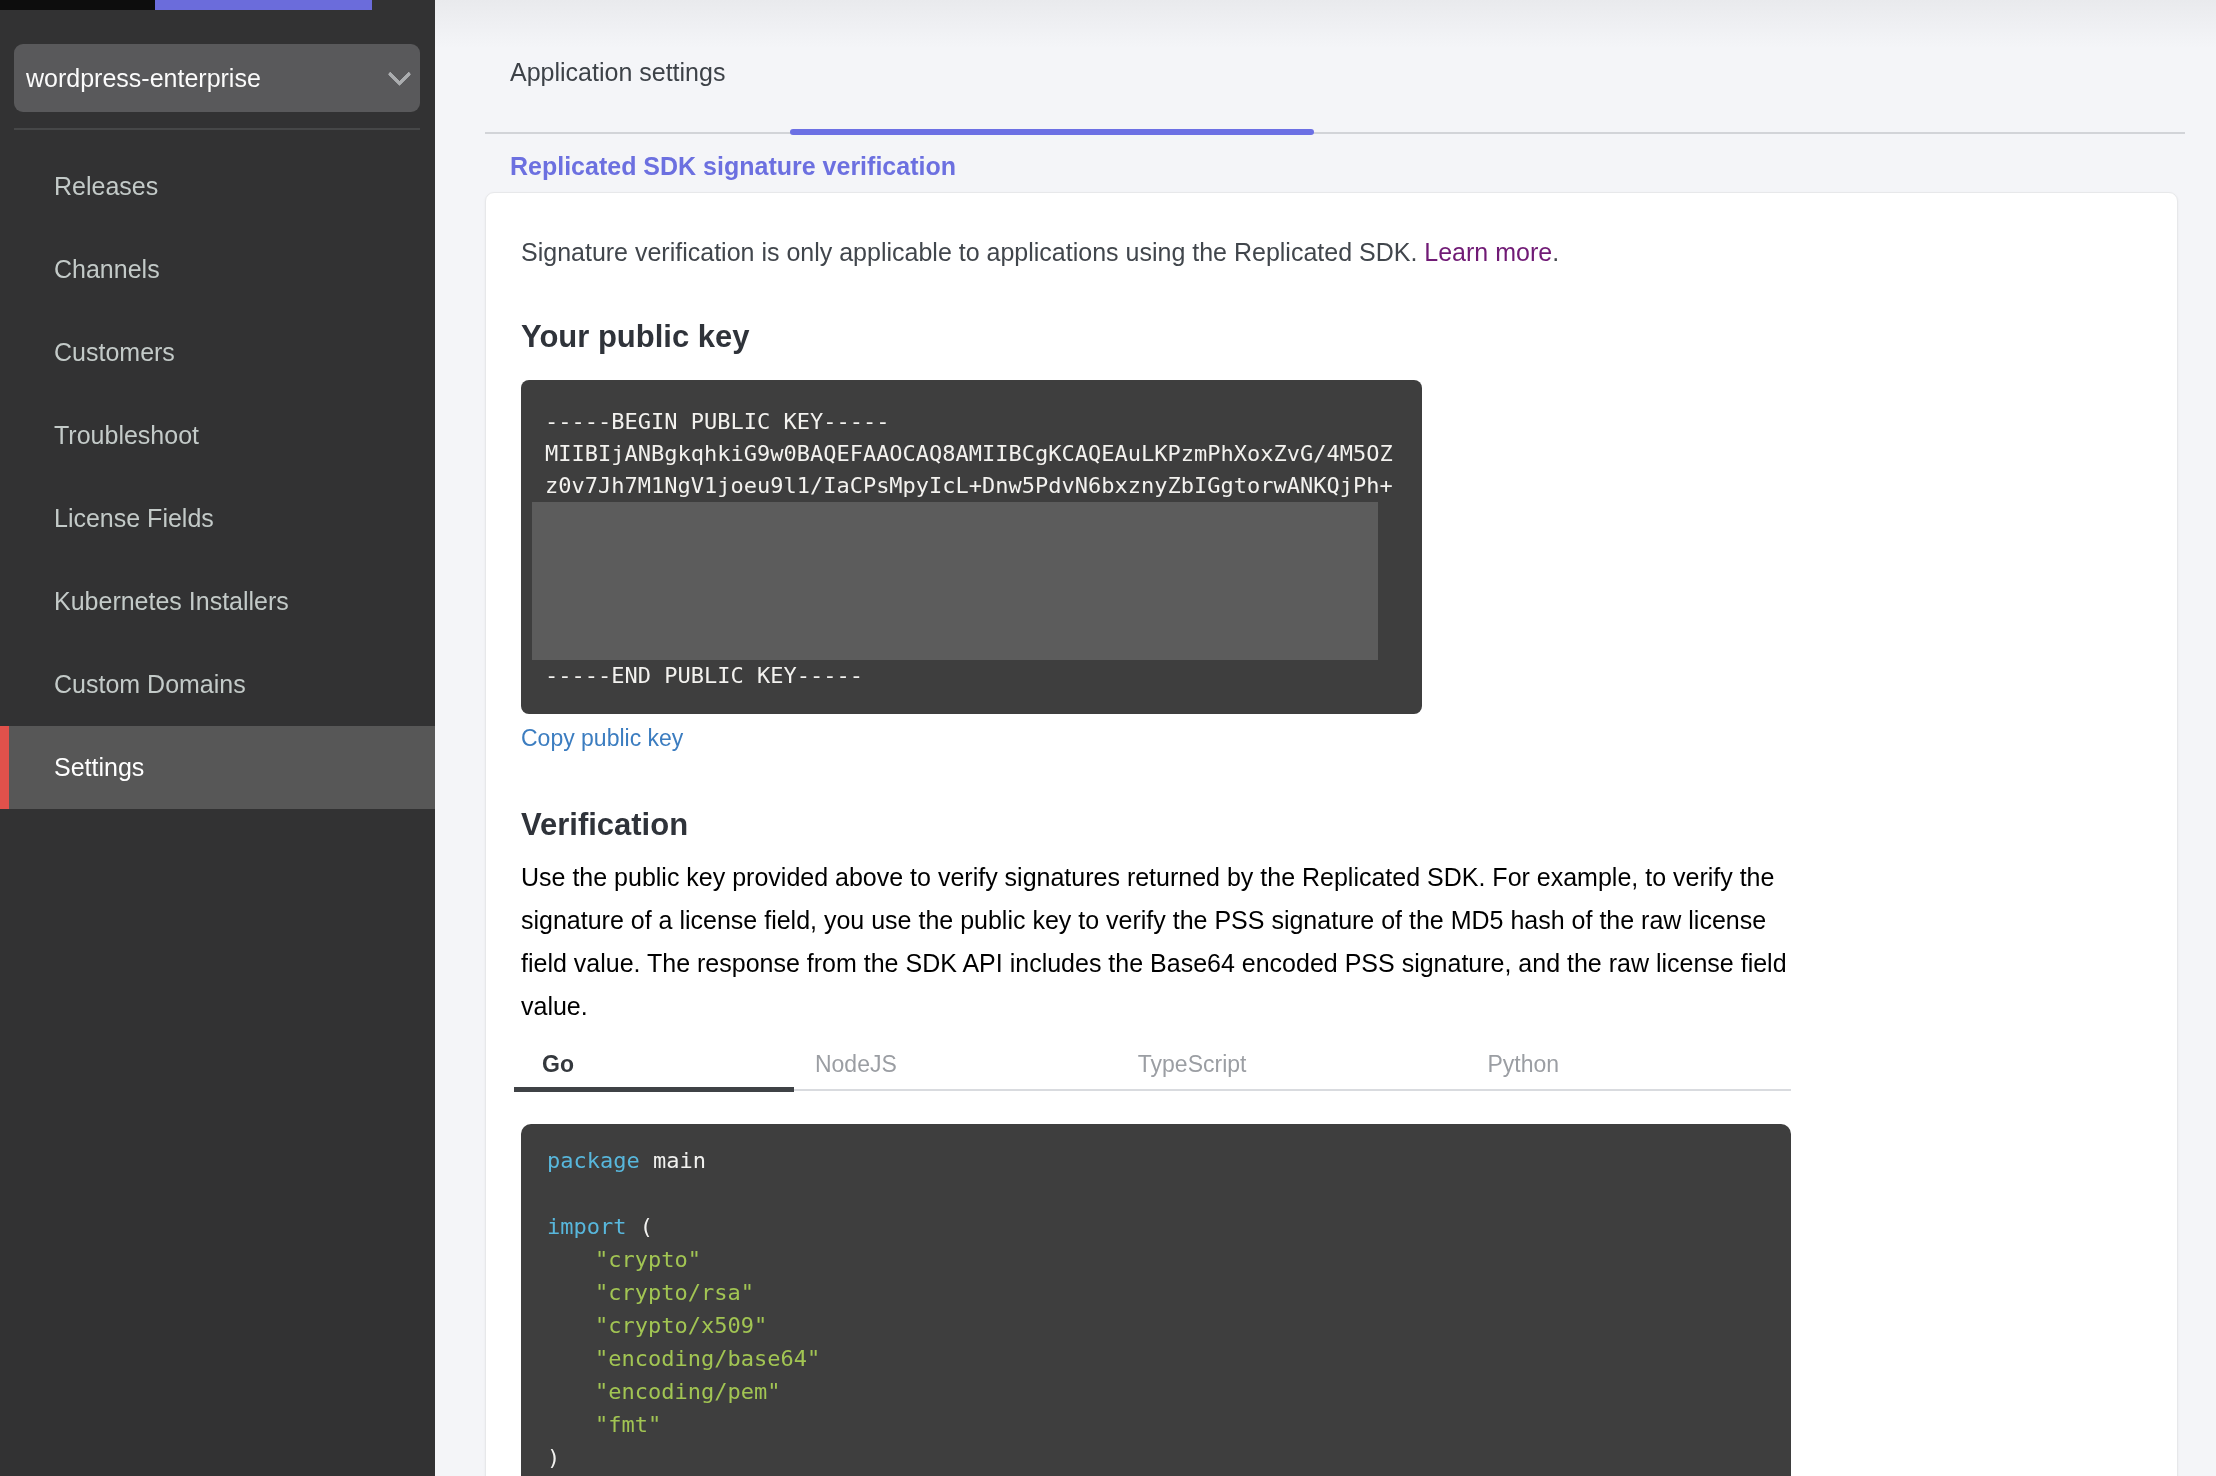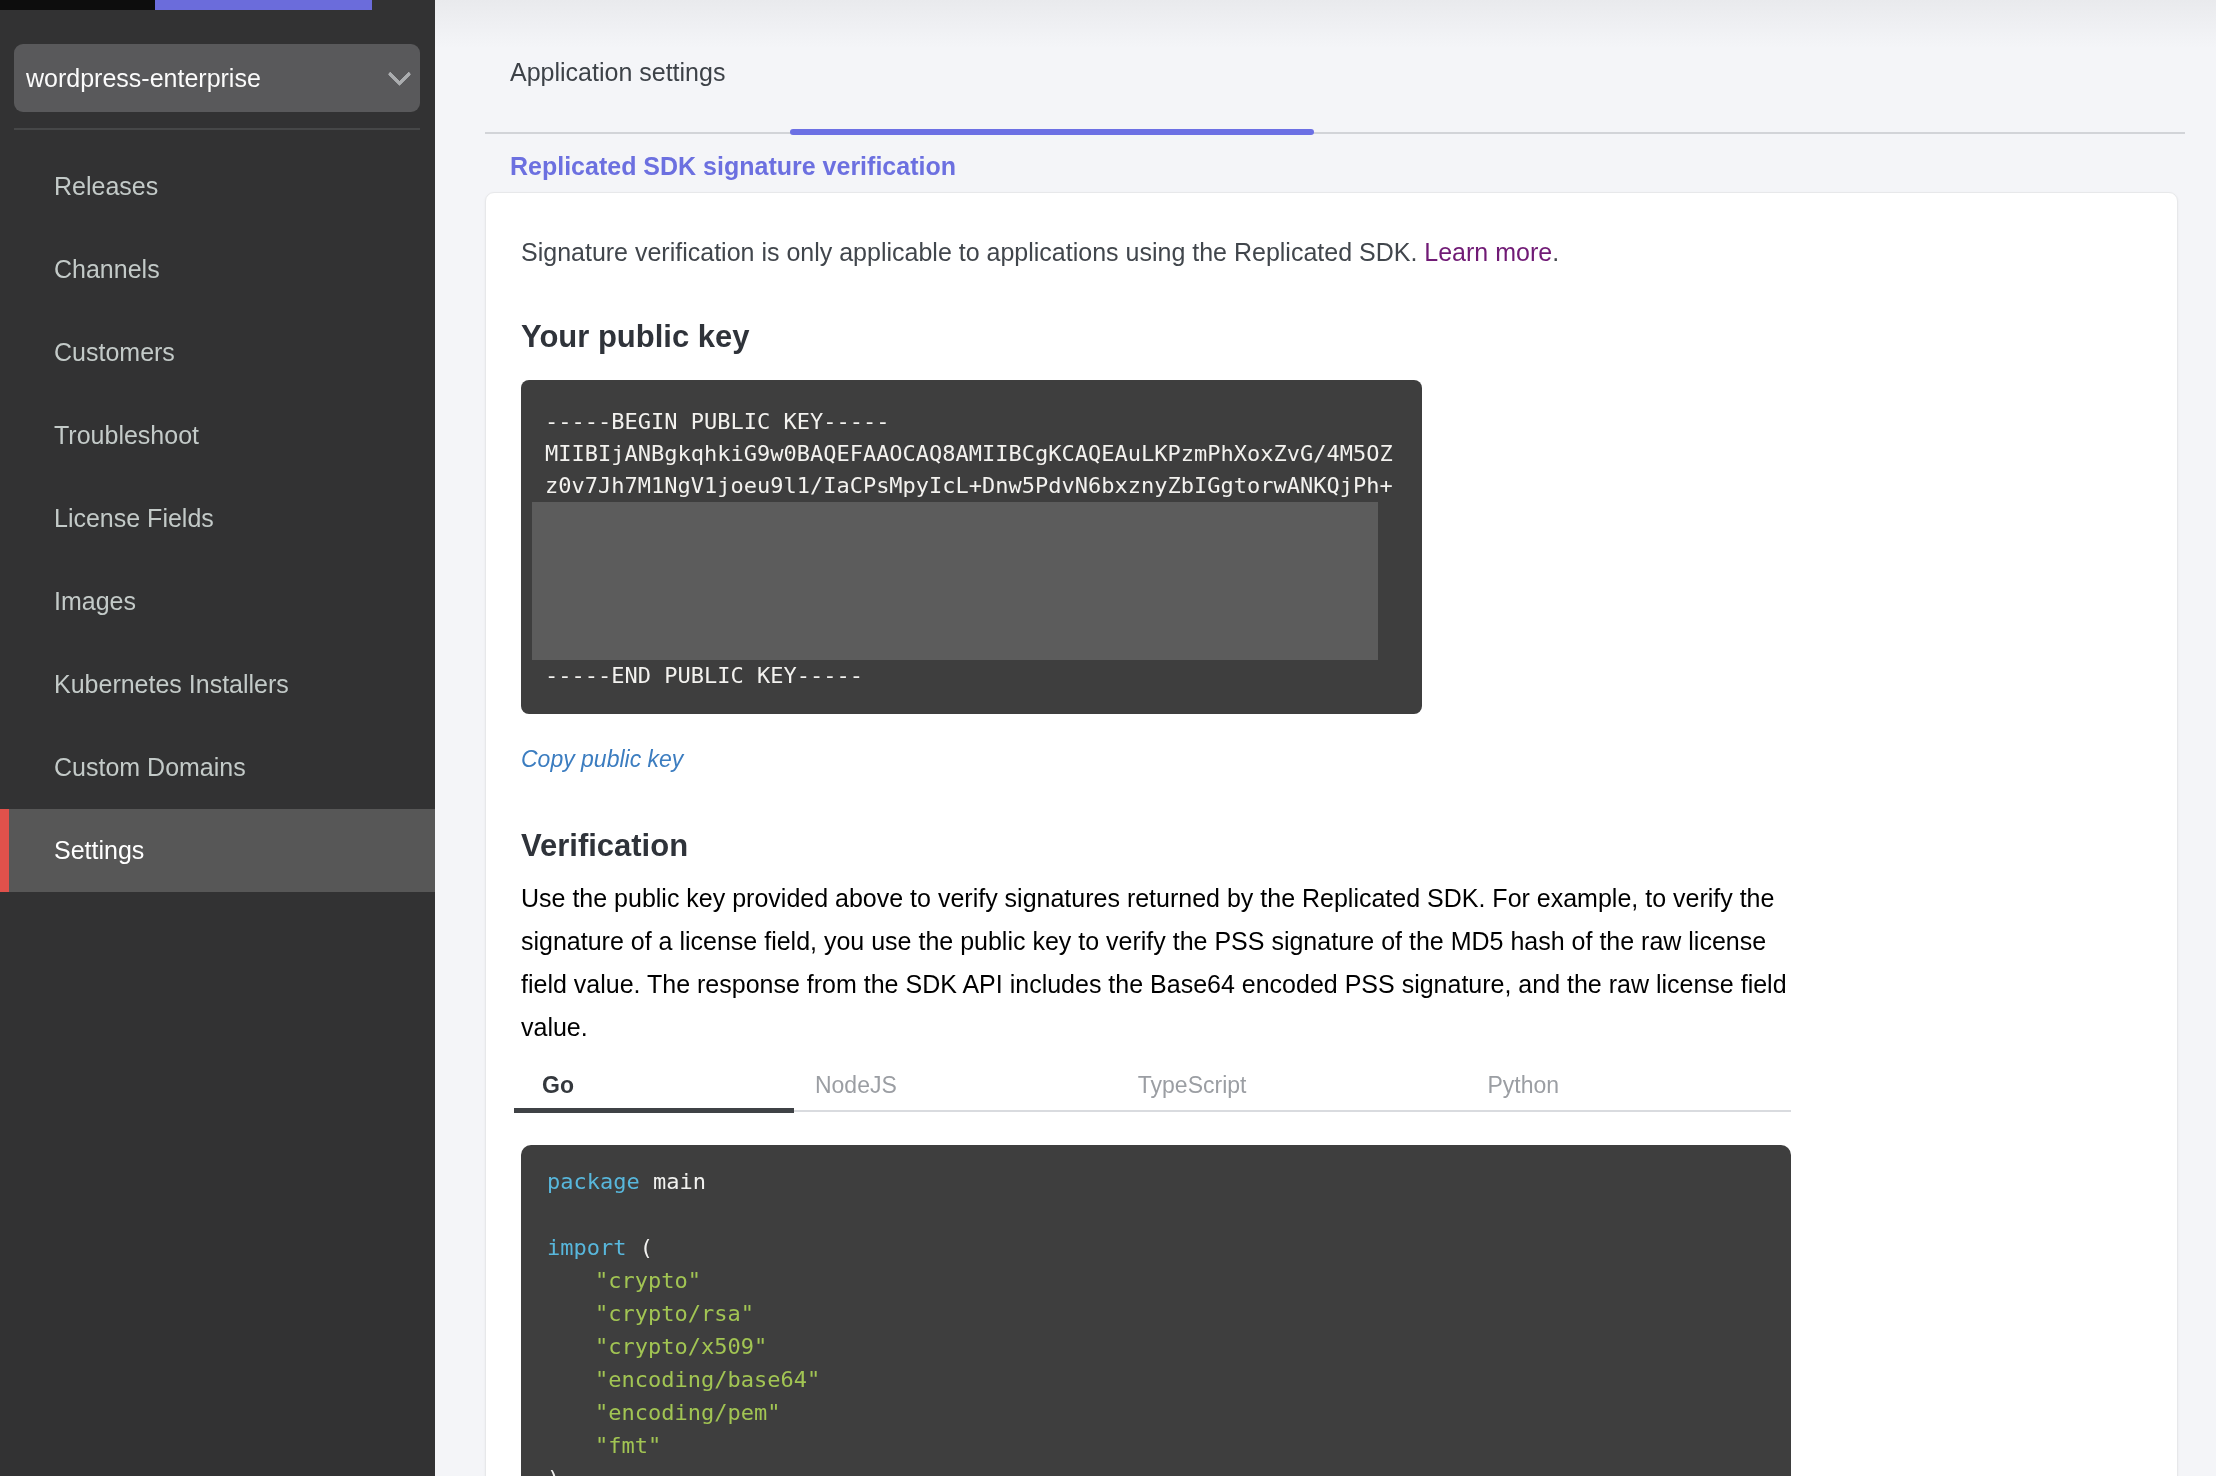--- a/index.html
+++ b/index.html
@@ -30,21 +30,21 @@
   .tabs-hairline { position:absolute; left:50px; right:31px; top:132px; height:2px; background:#d2d4d8; }
   .tabs-active-bar { position:absolute; left:355px; top:129px; width:524px; height:6px; border-radius:3px; background:#6c70e4; }
 
   
   .card { margin:59px 35px 0 50px; width:1693px; min-height:1600px; background:#ffffff;
     border:1px solid #e7e8ea; border-radius:9px; box-shadow:0 1px 3px rgba(0,0,0,.05);
     padding:42px 0 0 35px; }
   .intro { font-size:25px; line-height:34px; color:#41464c; }
   .link { text-decoration:none; cursor:pointer; }
   .learn { color:#701a75; }
-  .copy { display:inline-block; margin-top:32px; font-size:23px; color:#3c7dc0;font-style:italic; }
+  .copy { display:inline-block; margin-top:11px; font-size:23px; color:#3c7dc0; }
   h2 { font-size:31px; line-height:36px; font-weight:700; color:#2f333a; }
   .h-key { margin-top:50px; }
   .h-verif { margin-top:55px; }
 
   
   .keyblock { position:relative; margin-top:25px; width:901px; height:334px; background:#3e3e3e;
     border-radius:8px; padding:26px 24px 8px 24px; cursor:text; }
   .kline { font-family:"DejaVu Sans Mono", monospace; font-size:22px; line-height:32px; color:#f3f2ef; white-space:nowrap; }
   .kline.end { margin-top:158px; }
   .key-selection { position:absolute; left:11px; top:122px; width:846px; height:158px; background:#5c5c5c; }
@@ -79,21 +79,20 @@
       <span>wordpress-enterprise</span>
       <span class="chev"></span>
     </div>
     <div class="sidebar-divider"></div>
     <nav class="nav">
       <div class="nav-item">Releases</div>
       <div class="nav-item">Channels</div>
       <div class="nav-item">Customers</div>
       <div class="nav-item">Troubleshoot</div>
       <div class="nav-item">License Fields</div>
-      <div class="nav-item">Images</div>
       <div class="nav-item">Kubernetes Installers</div>
       <div class="nav-item">Custom Domains</div>
       <div class="nav-item active">Settings</div>
     </nav>
   </aside>
 
   <main class="main">
     <div class="main-tabs">
       <div class="tab">Application settings</div>
       <div class="tab active">Replicated SDK signature verification</div>

